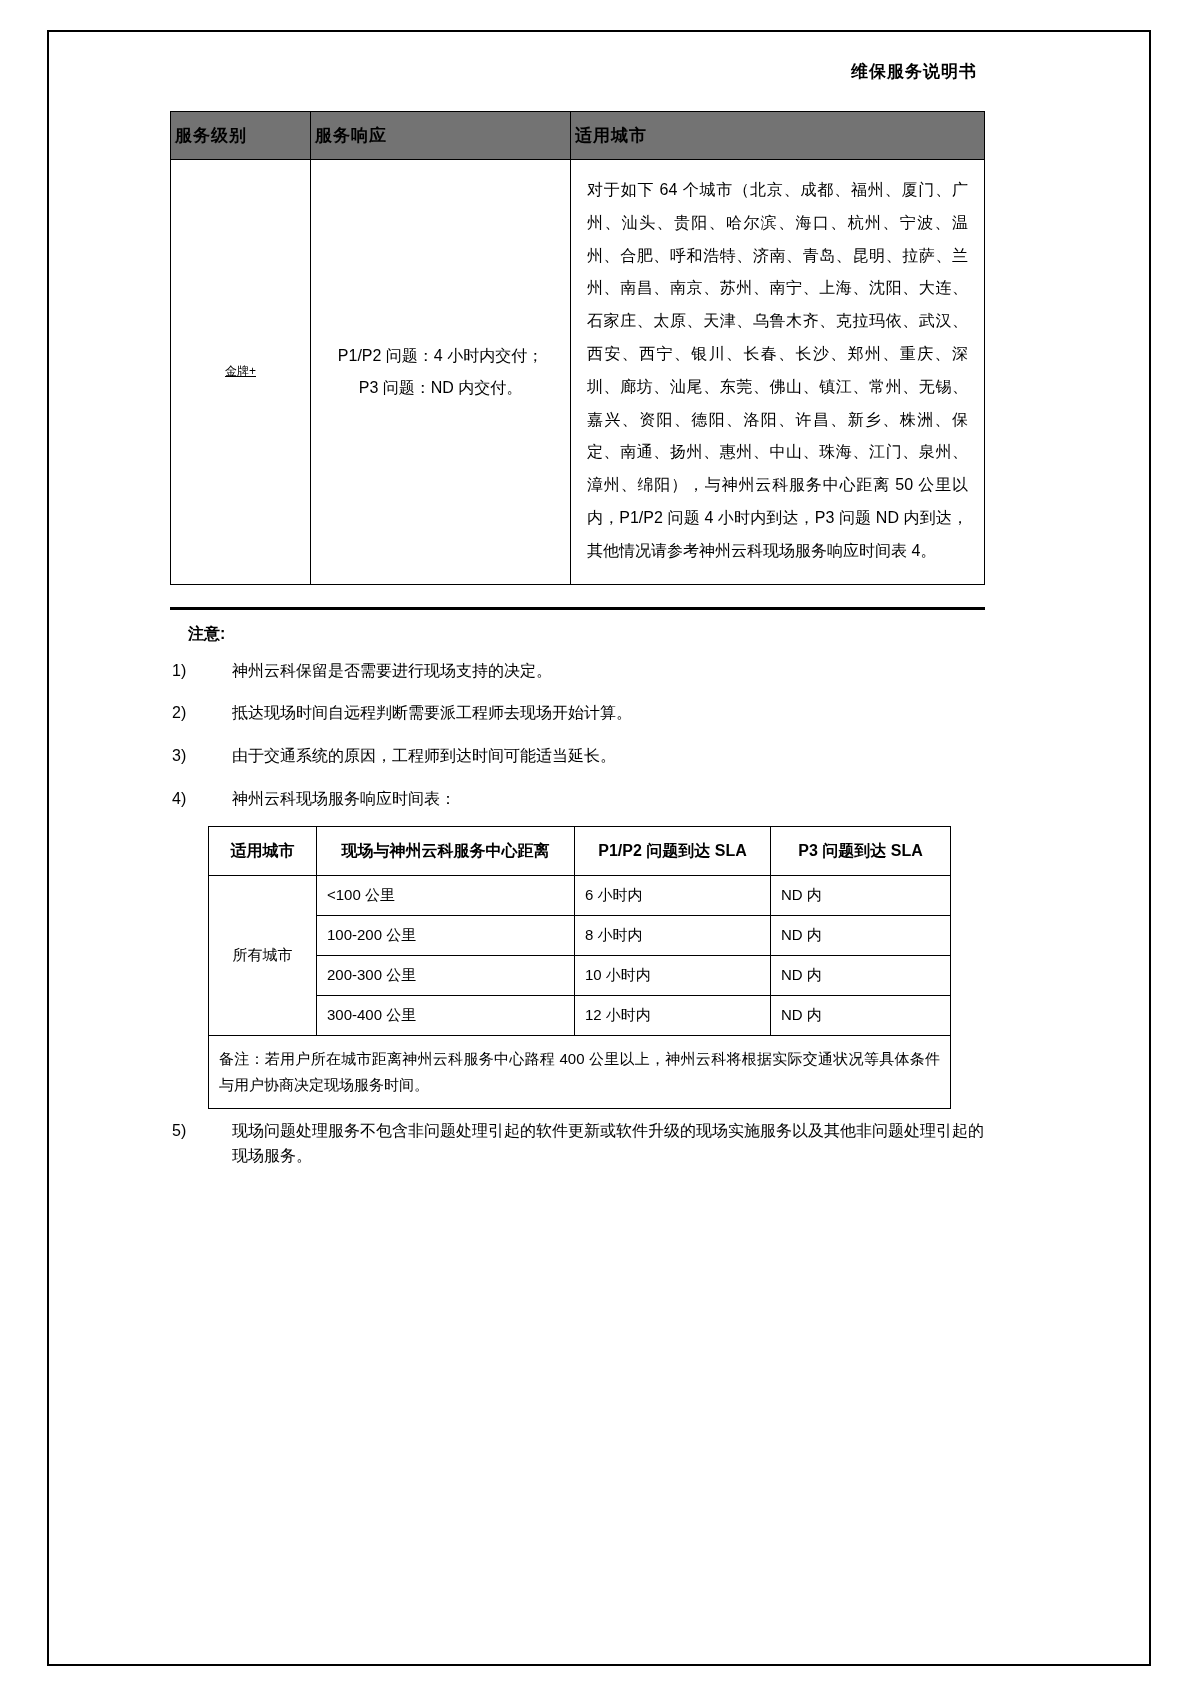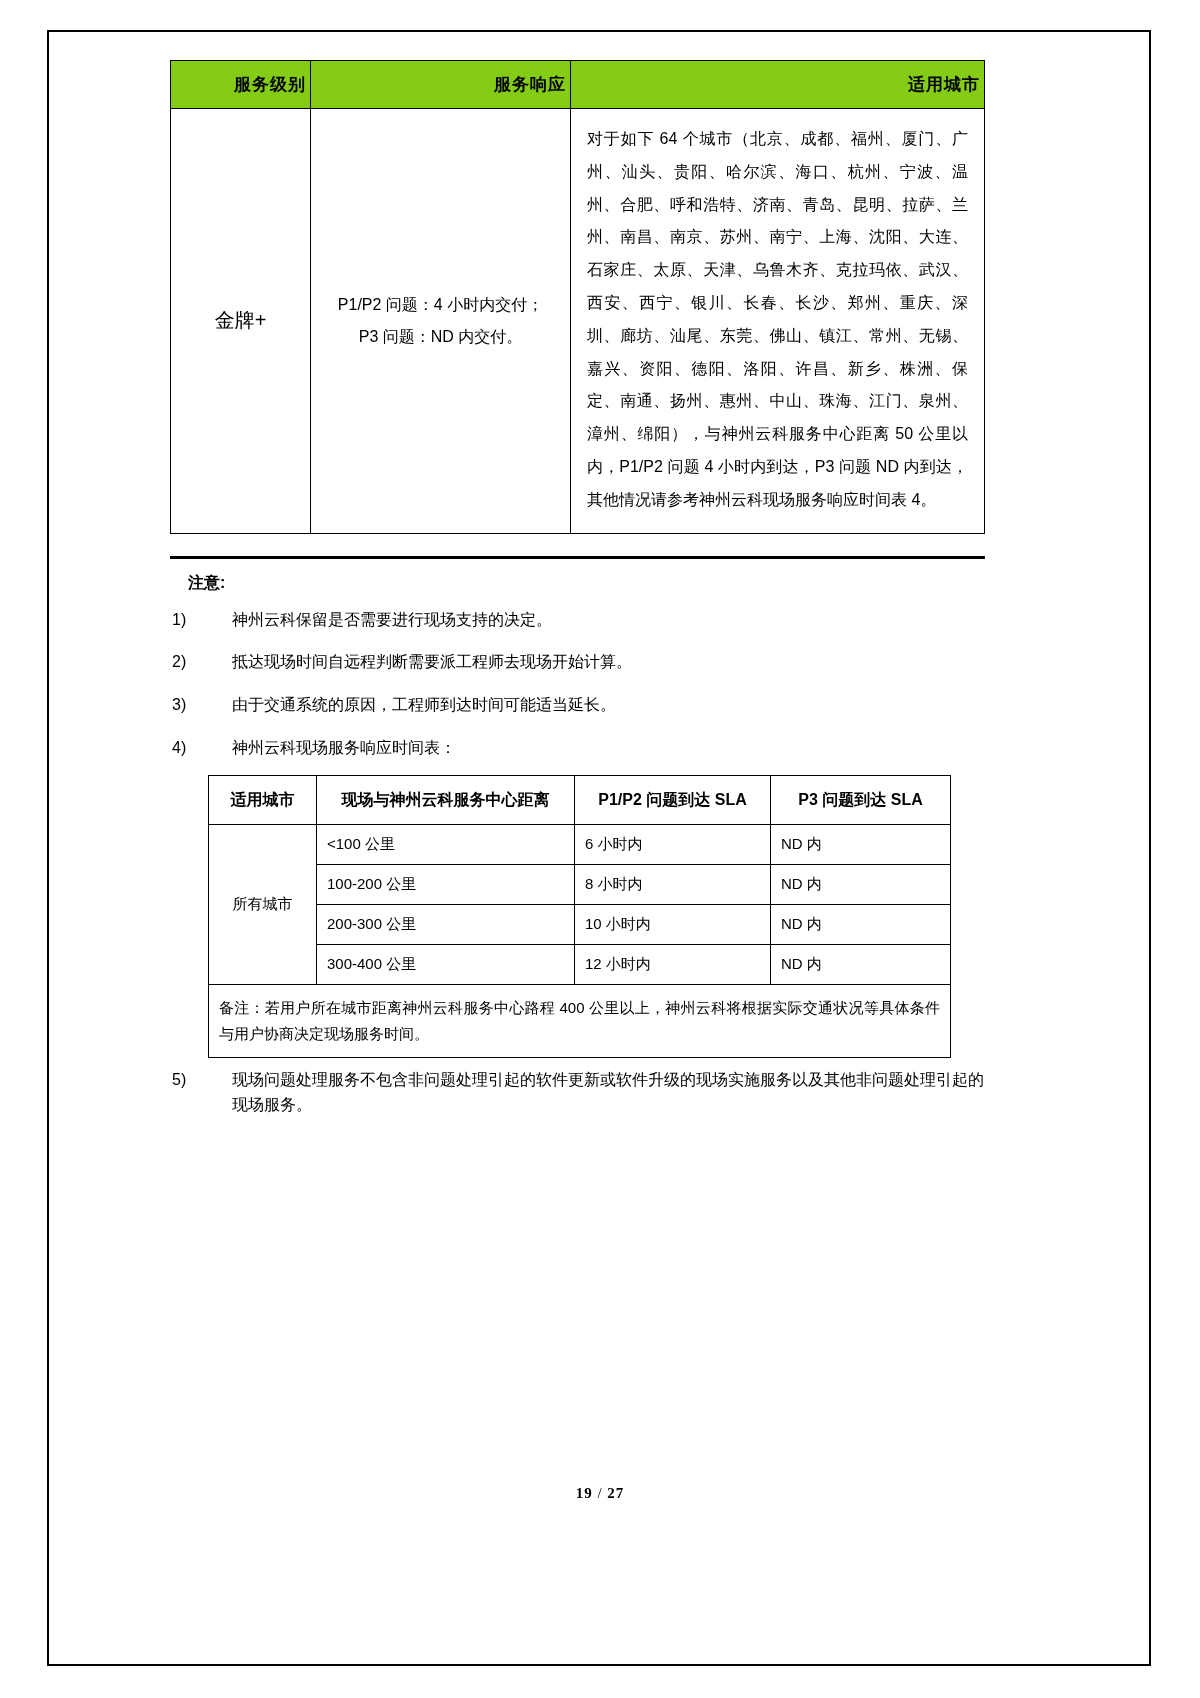--- a/index.html
+++ b/index.html
@@ -48,34 +48,35 @@
     border-collapse: collapse;
     width: 100%;
     table-layout: fixed;
   }
   table.doc-table th,
   table.doc-table td {
     border: 1.5px solid #000;
     vertical-align: middle;
   }
   table.doc-table thead th {
-    background: #84cc16;
+    background: #737373;
     font-size: 17px;
     font-weight: 700;
-    text-align: right;
+    text-align: left;
     padding: 12px 4px;
     letter-spacing: 1px;
   }
   .col-level { width: 140px; }
   .col-resp  { width: 260px; }
 
   td.cell-level {
     text-align: center;
-    font-size: 20px;
+    font-size: 12px;
     padding: 6px;
+    text-decoration: underline;
   }
   td.cell-resp {
     text-align: center;
     font-size: 16px;
     line-height: 2.0;
     padding: 16px 14px;
   }
   td.cell-cities {
     font-size: 16px;
     line-height: 2.05;
@@ -179,20 +180,21 @@
   .footer .sep { font-weight: 400; }
 </style>
 </head>
 <body>
 
 <div class="page">
   <div class="page-border"></div>
 
   <div class="content">
 
+    <div class="header-title">维保服务说明书</div>
 
     <table class="doc-table">
       <colgroup>
         <col class="col-level">
         <col class="col-resp">
         <col>
       </colgroup>
       <thead>
         <tr>
           <th>服务级别</th>
@@ -282,18 +284,13 @@
 
     <ol class="notes" style="margin-top:10px;">
       <li style="margin-bottom:6px;">
         <span class="marker">5)</span>
         <span>现场问题处理服务不包含非问题处理引起的软件更新或软件升级的现场实施服务以及其他非问题处理引起的现场服务。</span>
       </li>
     </ol>
 
   </div>
 
-  <div class="footer">
-    <span>19</span>
-    <span class="sep">/</span>
-    <span>27</span>
-  </div>
 </div>
 
 </body></html>

